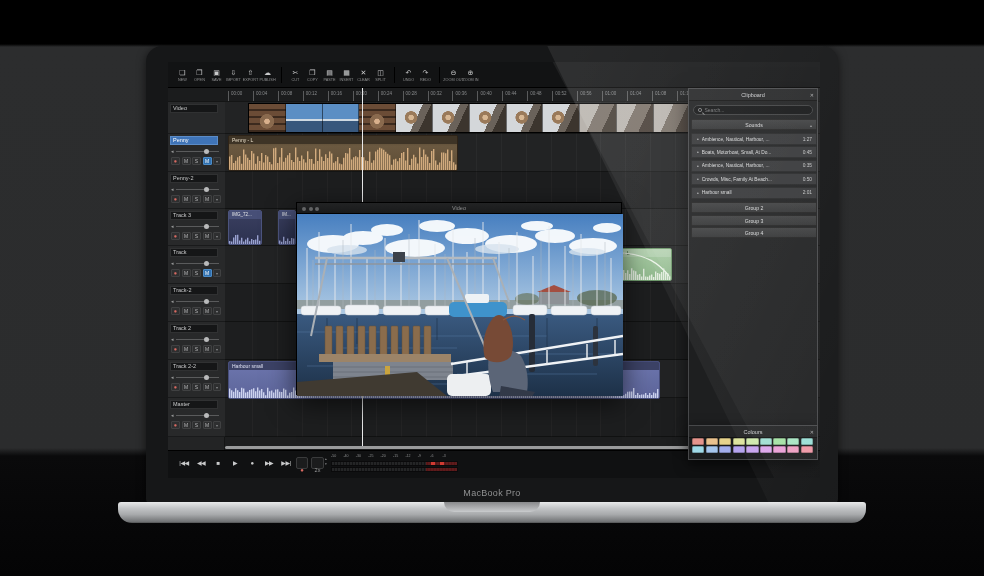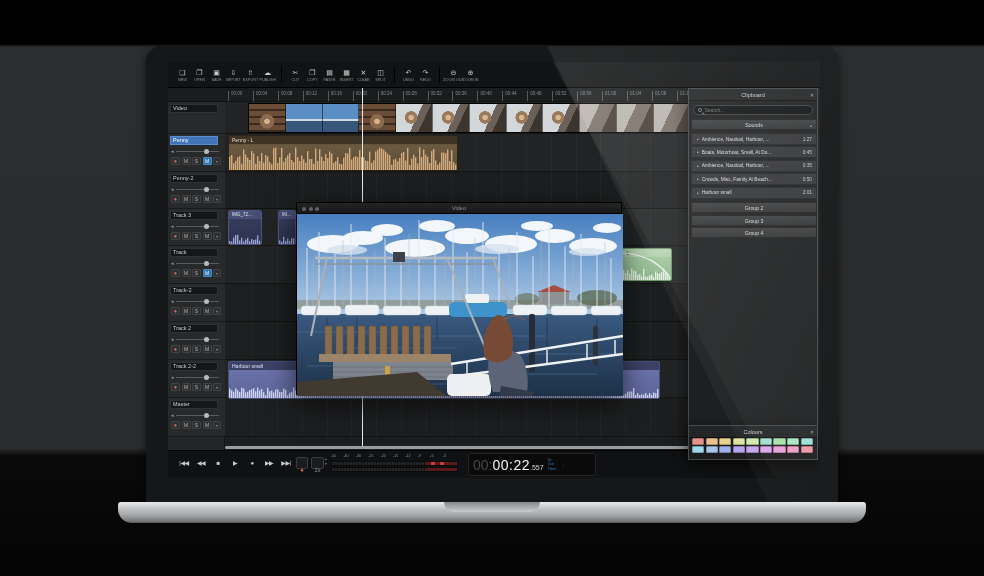--- a/index.html
+++ b/index.html
@@ -394,31 +394,20 @@
               <span class="mlabel" style="left: 111.6px;">-3</span>
             </div>
           <div class="mbar">
               <div class="mred"></div>
               <div class="mlit" style="left:99px;"></div>
               <div class="mlit" style="left:108px;"></div>
             </div>
           <div class="mbar">
               <div class="mred"></div>
             </div>
-        </div>
-        <div class="tc">
-          <span class="tc-dim">00:</span>
-            <span class="tc-main">00:22</span>
-            <span class="tc-ms">.557</span>
-          <div class="tc-fields" id="tcfields">
-              <span class="tc-f">In:</span>
-              <span class="tc-f">Out:</span>
-              <span class="tc-f">Time:</span>
-            </div>
-          <span class="tc-colon">:</span>
         </div>
       <div class="tpbtn" style="left: 8px; width: 16px;"><span>|◀◀</span></div>
           <div class="tpbtn" style="left: 25px; width: 16px;"><span>◀◀</span></div>
           <div class="tpbtn" style="left: 42px; width: 16px;"><span>■</span></div>
           <div class="tpbtn" style="left: 59px; width: 16px;"><span>▶</span></div>
           <div class="tpbtn" style="left: 76px; width: 16px;"><span style="color: rgb(201, 202, 203);">●</span></div>
           <div class="tpbtn" style="left: 93px; width: 16px;"><span>▶▶</span></div>
           <div class="tpbtn" style="left: 110px; width: 16px;"><span>▶▶|</span></div>
         </div>
 
@@ -634,18 +623,19 @@
             <div class="sw" style="background: rgb(181, 164, 238);"></div>
             <div class="sw" style="background: rgb(199, 164, 238);"></div>
             <div class="sw" style="background: rgb(219, 164, 234);"></div>
             <div class="sw" style="background: rgb(233, 159, 214);"></div>
             <div class="sw" style="background: rgb(238, 159, 194);"></div>
             <div class="sw" style="background: rgb(239, 151, 166);"></div>
           </div>
       </aside>
         <div class="scr-glare"></div>
       </div>
+    <div class="mbp">MacBook Pro</div>
     <div class="lid-glare"></div>
   </div>
   <div class="base">
       <div class="notch"></div>
     </div>
 </div>
 
 </body></html>

